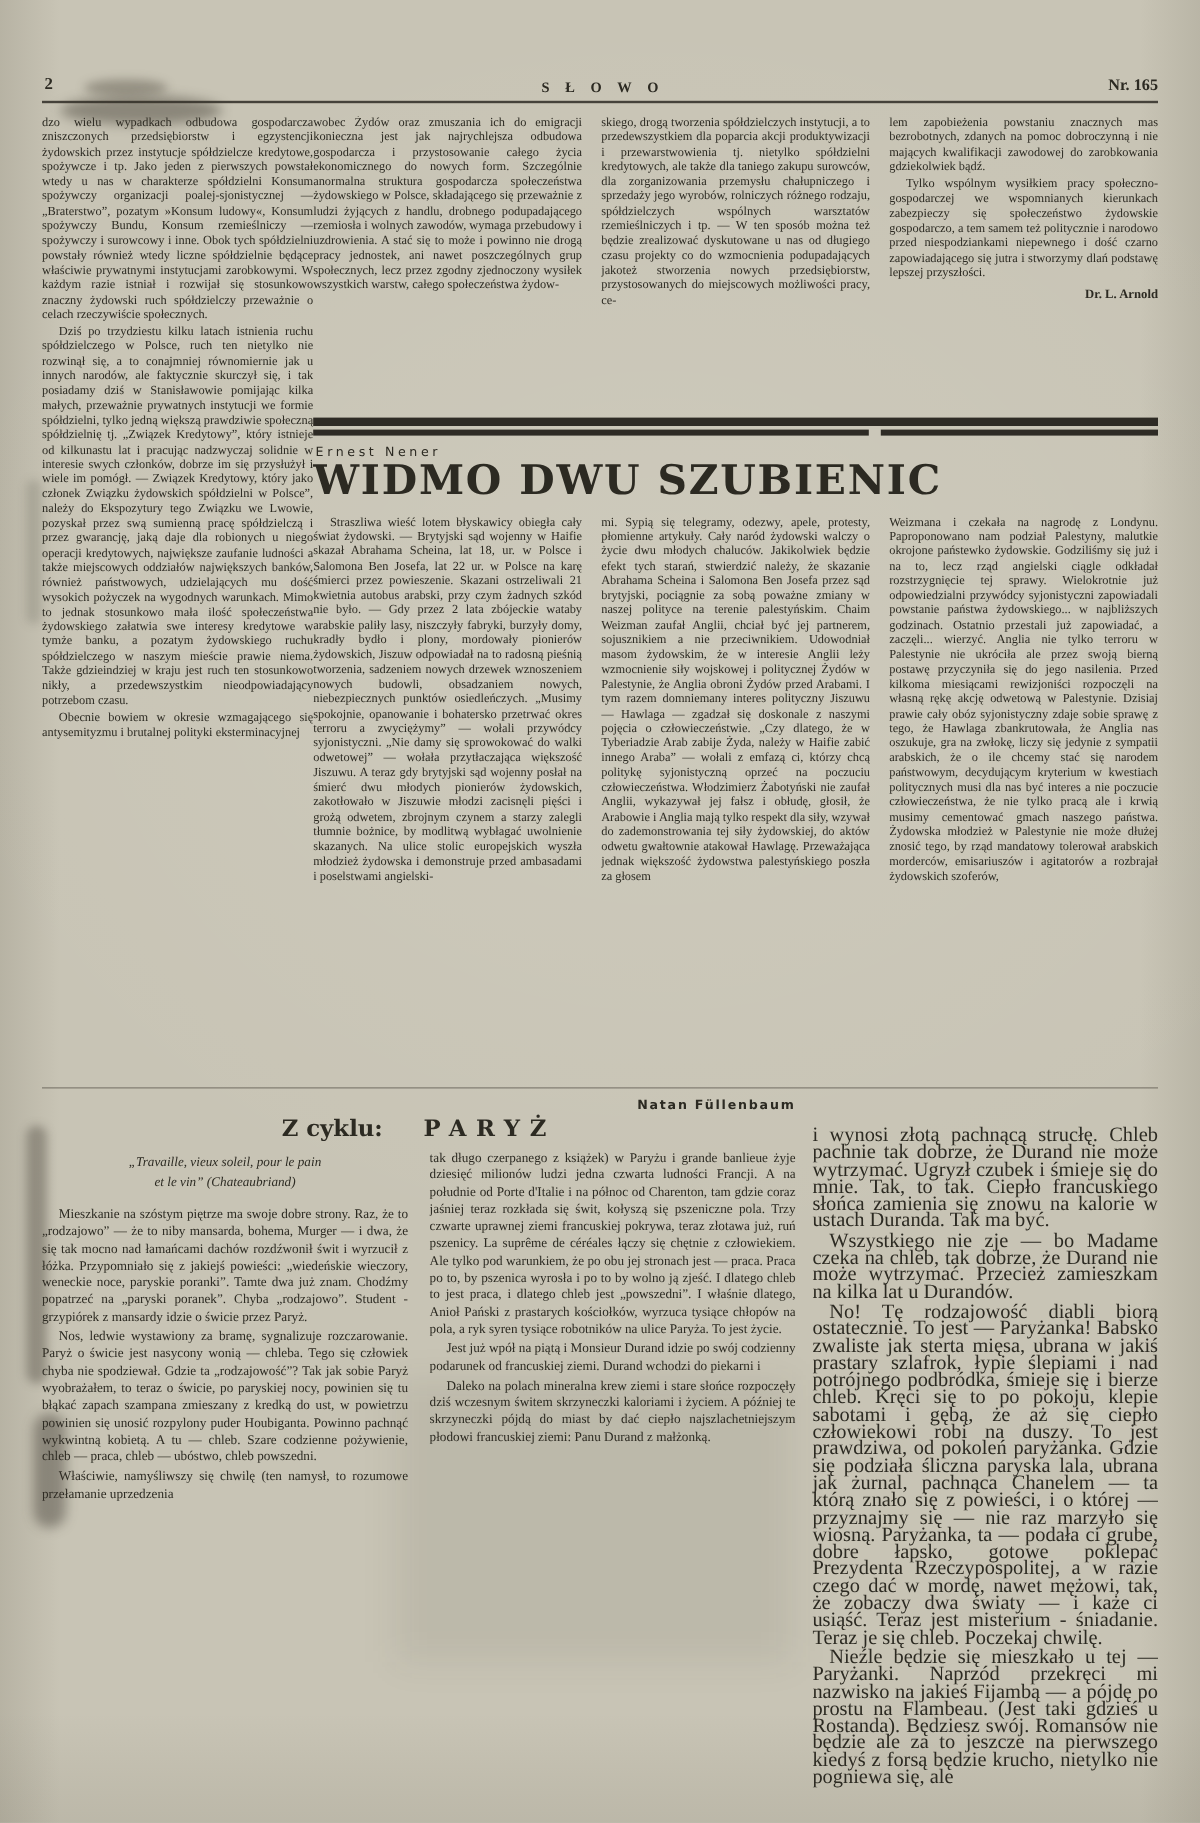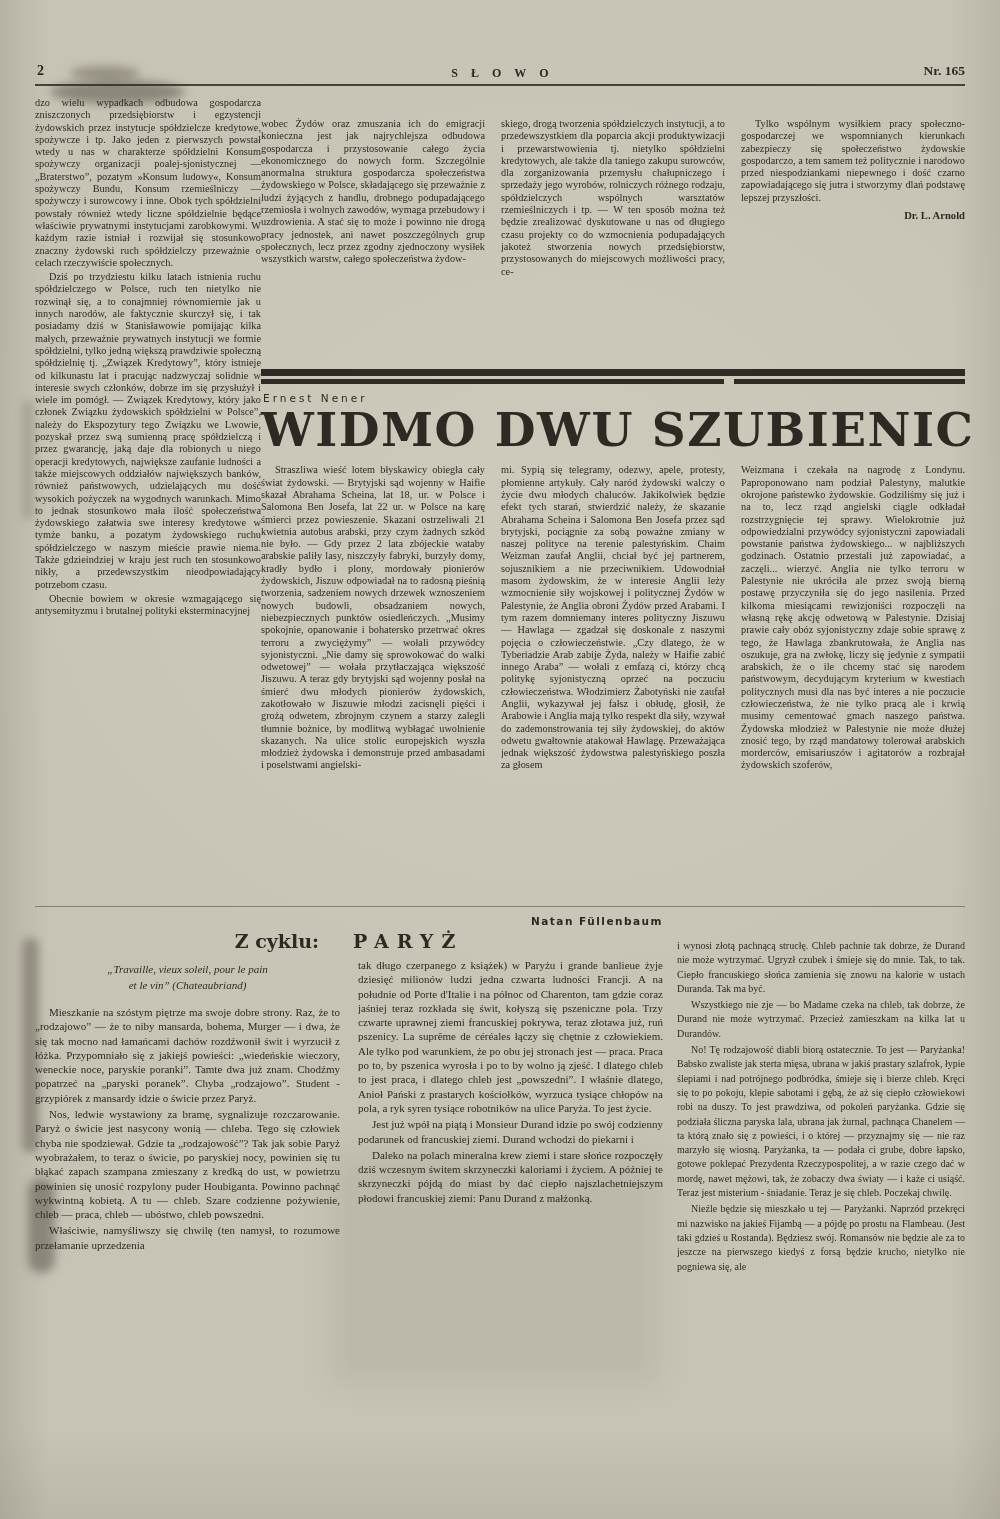--- a/index.html
+++ b/index.html
@@ -23,53 +23,53 @@
 
   
   p { margin:0 0 2px; text-align:justify; text-indent:14px;
       -webkit-hyphens:auto; hyphens:auto; }
   p.cont { text-indent:0; }
 
   
   .content { display:flex; gap:0; margin-top:11px; height:800px; }
   .col-left { width:226px; flex:none; overflow:hidden; font-size:10.3px; line-height:12.3px; }
   .right-region { flex:1; display:flex; flex-direction:column; min-width:0; }
-  .top-row { display:flex; gap:16px; height:244px; overflow:hidden;margin-top:21px; }
+  .top-row { display:flex; gap:16px; height:244px; overflow:hidden; }
   .top-row .col, .widmo-row .col { flex:1; min-width:0; font-size:10.3px; line-height:12.3px; overflow:hidden; }
   .sig { text-align:right; font-weight:bold; font-size:10.6px; margin-top:6px; text-indent:0; }
 
   .divider { margin:7px 0 5px; }
   .bar-full { height:7px; background:#2e2b25; margin-bottom:3px; }
   .bar-row { display:flex; gap:10px; }
   .bar-seg { height:5px; background:#2e2b25; }
   .bar-seg.wide { flex:2; } .bar-seg.narrow { flex:1; }
 
   .byline-2 { font-family:"DejaVu Sans", sans-serif; font-weight:normal; font-size:10.5px;
               letter-spacing:3px; margin:3px 0 1px 2px; }
-  .headline-2 { font-family:"DejaVu Serif", serif; font-weight:bold; font-size:47px;
+  .headline-2 { font-family:"DejaVu Serif", serif; font-weight:bold; font-size:34px;
                 line-height:1.05; letter-spacing:1.5px; margin:0 0 10px; white-space:nowrap; }
   .widmo-row { display:flex; gap:16px; flex:1; overflow:hidden; }
 
   
   .bottom { display:flex; gap:14px; margin-top:9px; height:602px;
             border-top:1px solid rgba(62,58,48,0.5); padding-top:8px; box-sizing:border-box; }
   .bottom-left { width:628px; flex:none; display:flex; flex-direction:column; min-width:0; }
   .byline-3 { font-family:"DejaVu Sans", sans-serif; font-weight:bold; font-size:10.5px;
               letter-spacing:1.5px; margin:0 0 3px 18px;text-align:right; }
   .series-line { display:flex; justify-content:center; align-items:baseline; gap:26px;
                  font-family:"DejaVu Serif", serif; font-weight:bold; font-size:19px; }
   .series-title { letter-spacing:8px; text-indent:8px; }
   .title-chleb { font-family:"DejaVu Serif", serif; font-weight:bold; text-align:center;
                  font-size:54px; letter-spacing:16px; text-indent:16px; line-height:1; margin:10px 0 4px; }
   .bottom-cols { display:flex; gap:18px; flex:1; overflow:hidden; margin-top:6px; }
   .bottom-cols .col { flex:1; min-width:0; font-size:11px; line-height:14.3px; overflow:hidden; }
   .epigraph { text-align:center; font-style:italic; font-size:11px; line-height:15.5px;
               margin:4px 12px 12px; }
   .epigraph p { text-align:center; text-indent:0; margin:0; }
-  .bottom-right { flex:1; min-width:0; font-size:10px; line-height:14.3px; overflow:hidden; padding-top:24px; }
+  .bottom-right { flex:1; min-width:0; font-size:17px; line-height:14.3px; overflow:hidden; padding-top:24px; }
 
   
   .stain { position:absolute; pointer-events:none; }
   .s1 { left:50px; top:80px; width:135px; height:24px; background:rgba(55,50,40,0.42);
         border-radius:50%; filter:blur(5px); }
   .s1b { left:70px; top:66px; width:70px; height:14px; background:rgba(60,54,44,0.35);
         border-radius:50%; filter:blur(4px); }
   .s2 { left:22px; top:938px; width:17px; height:215px; background:rgba(58,53,43,0.35);
         border-radius:9px; filter:blur(4px); }
   .s3 { left:28px; top:1178px; width:27px; height:95px; background:rgba(50,46,38,0.40);
@@ -101,20 +101,21 @@
     <div class="right-region">
 
       <div class="top-row">
         <div class="col">
           <p class="cont">wobec Żydów oraz zmuszania ich do emigracji konieczna jest jak najrychlejsza odbudowa gospodarcza i przystosowanie całego życia ekonomicznego do nowych form. Szczególnie anormalna struktura gospodarcza społeczeństwa żydowskiego w Polsce, składającego się przeważnie z ludzi żyjących z handlu, drobnego podupadającego rzemiosła i wolnych zawodów, wymaga przebudowy i uzdrowienia. A stać się to może i powinno nie drogą pracy jednostek, ani nawet poszczególnych grup społecznych, lecz przez zgodny zjednoczony wysiłek wszystkich warstw, całego społeczeństwa żydow-</p>
         </div>
         <div class="col">
           <p class="cont">skiego, drogą tworzenia spółdzielczych instytucji, a to przedewszystkiem dla poparcia akcji produktywizacji i przewarstwowienia tj. nietylko spółdzielni kredytowych, ale także dla taniego zakupu surowców, dla zorganizowania przemysłu chałupniczego i sprzedaży jego wyrobów, rolniczych różnego rodzaju, spółdzielczych wspólnych warsztatów rzemieślniczych i tp. — W ten sposób można też będzie zrealizować dyskutowane u nas od długiego czasu projekty co do wzmocnienia podupadających jakoteż stworzenia nowych przedsiębiorstw, przystosowanych do miejscowych możliwości pracy, ce-</p>
         </div>
         <div class="col">
+          <p class="cont">lem zapobieżenia powstaniu znacznych mas bezrobotnych, zdanych na pomoc dobroczynną i nie mających kwalifikacji zawodowej do zarobkowania gdziekolwiek bądź.</p>
           <p>Tylko wspólnym wysiłkiem pracy społeczno-gospodarczej we wspomnianych kierunkach zabezpieczy się społeczeństwo żydowskie gospodarczo, a tem samem też politycznie i narodowo przed niespodziankami niepewnego i dość czarno zapowiadającego się jutra i stworzymy dlań podstawę lepszej przyszłości.</p>
           <p class="sig">Dr. L. Arnold</p>
         </div>
       </div>
 
       <div class="divider">
         <div class="bar-full"></div>
         <div class="bar-row">
           <div class="bar-seg wide"></div>
           <div class="bar-seg narrow"></div>

